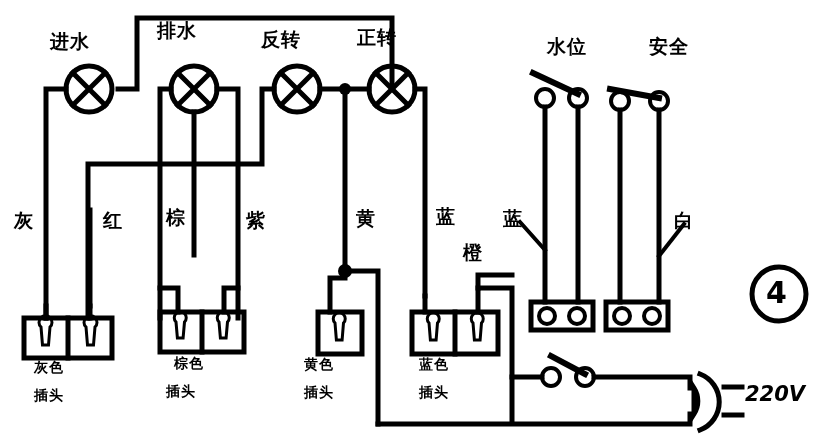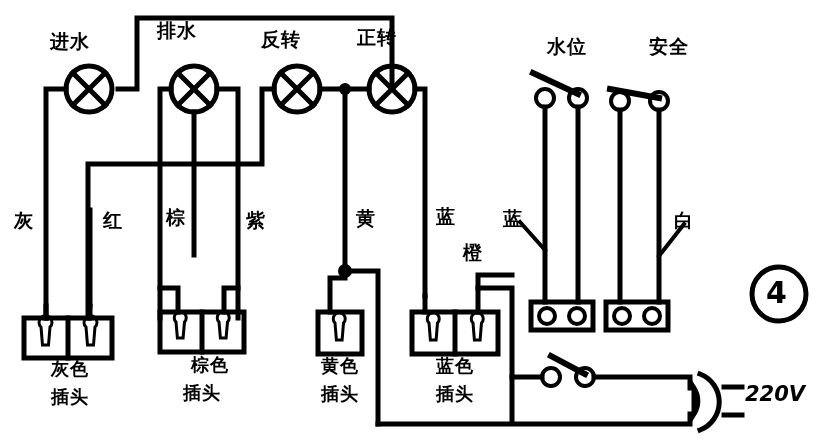--- a/index.html
+++ b/index.html
@@ -2,21 +2,21 @@
 <html><head>
 <meta charset="utf-8">
 <style>
   html,body{margin:0;padding:0;background:#ffffff;}
   body{font-family:"DejaVu Sans","Liberation Sans",sans-serif;}
   #stage{position:relative;width:820px;height:444px;background:#fff;overflow:hidden;}
   #stage svg{position:absolute;left:0;top:0;}
   .lbl{position:absolute;color:#000;font-weight:bold;line-height:1.05;
        font-family:"DejaVu Sans","Liberation Sans",sans-serif;white-space:pre;}
   .cjk{font-size:19px;letter-spacing:1px;}
-  .cjk-sm{font-size:18px;letter-spacing:1px;text-align:center;}
+  .cjk-sm{font-size:14px;letter-spacing:1px;text-align:left;}
   .volt{font-size:21px;font-style:italic;letter-spacing:0px;}
 </style>
 </head>
 <body>
 
 <div id="stage">
 
   <svg width="826" height="444" viewBox="0 0 826 444">
     <g fill="none" stroke="#000" stroke-width="5" stroke-linecap="square" stroke-linejoin="miter">
 

